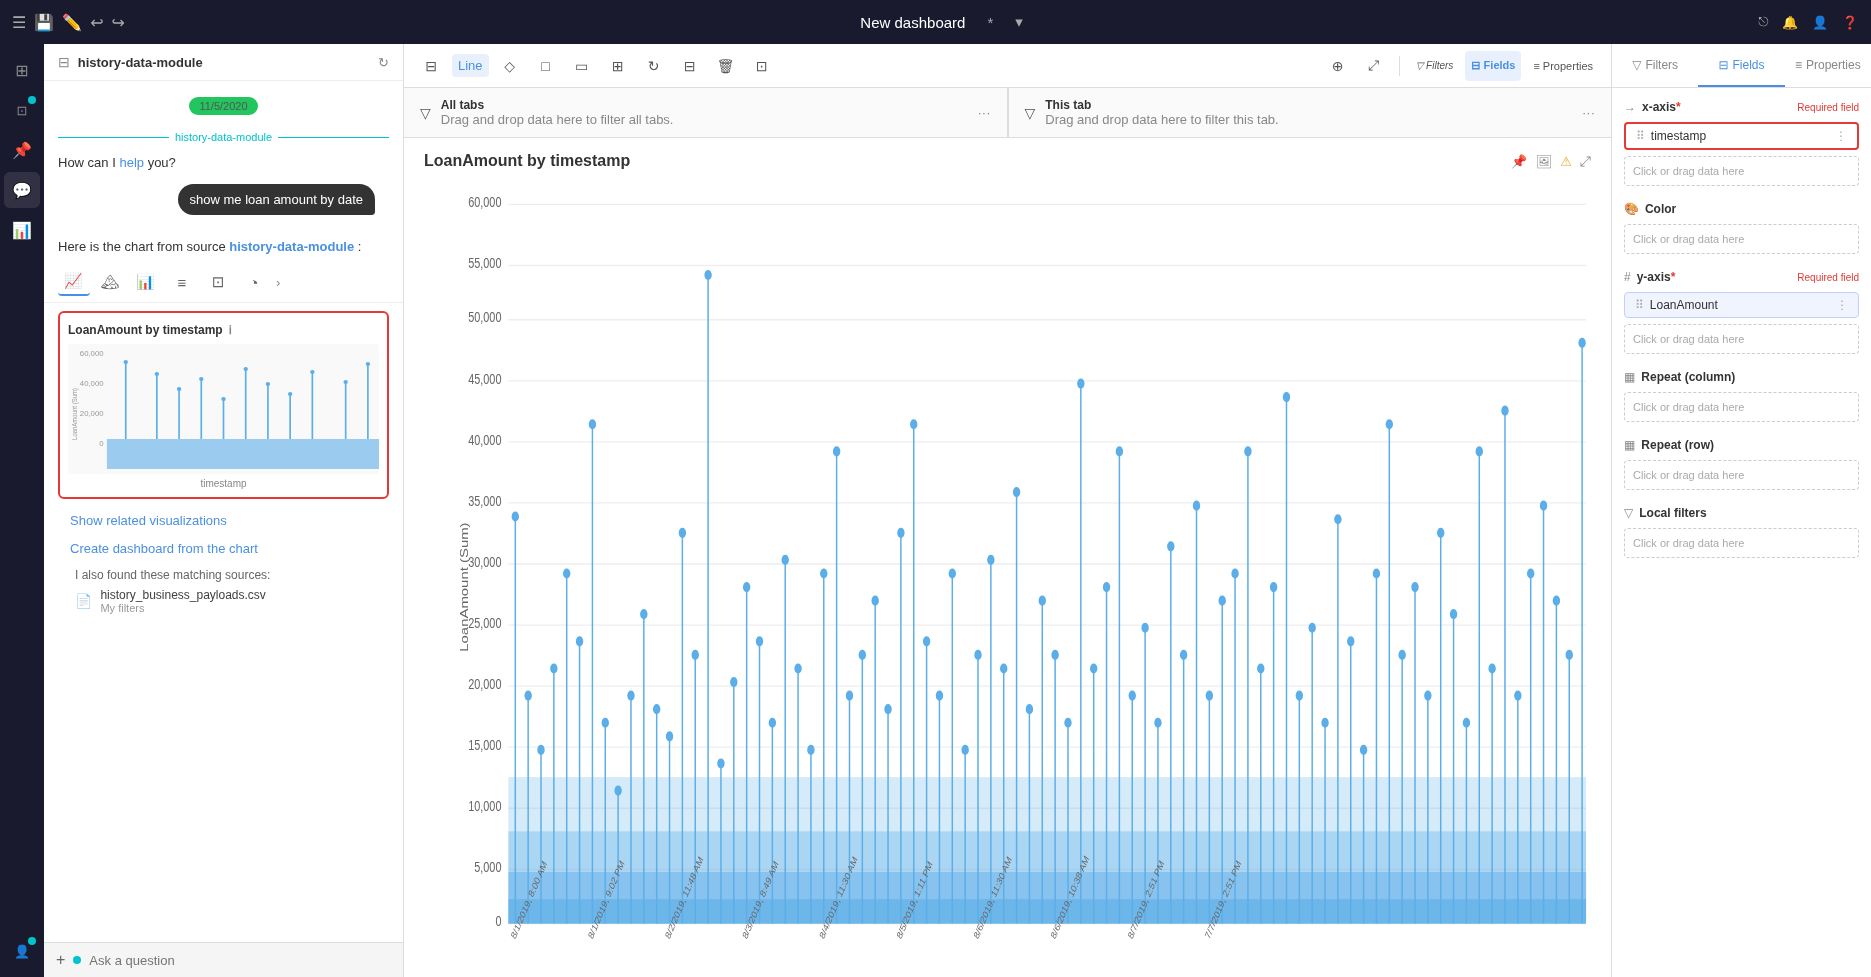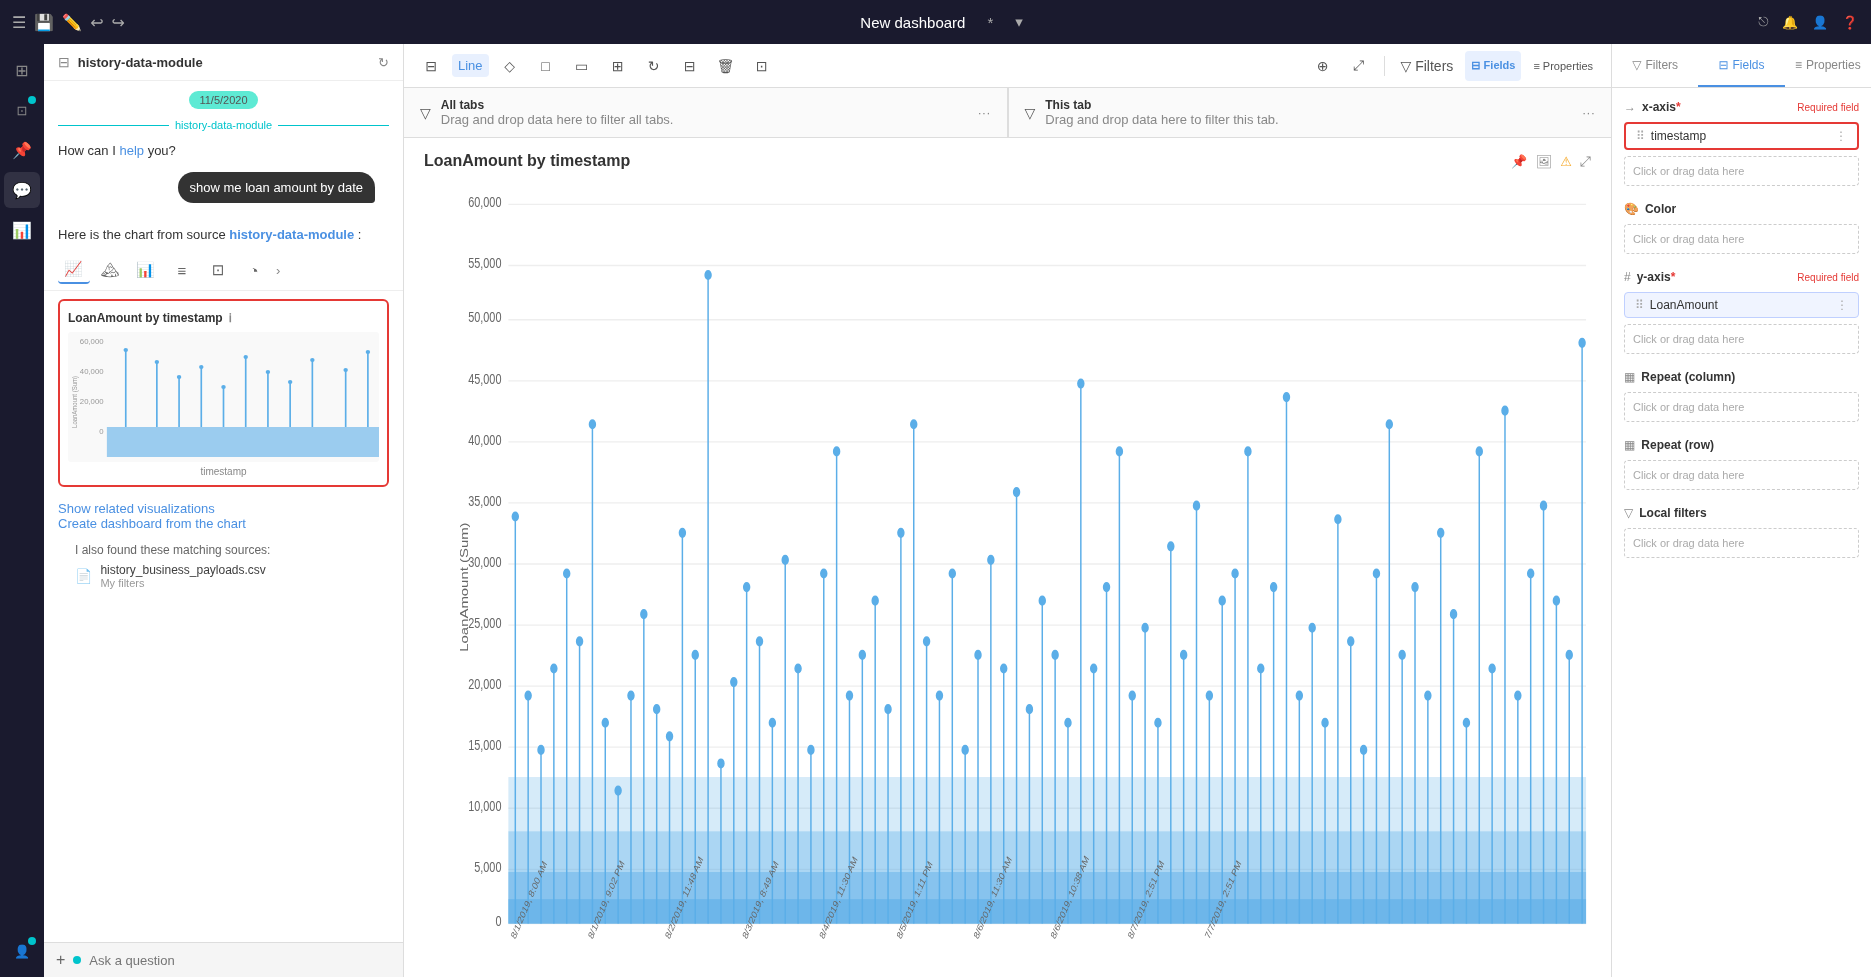--- a/index.html
+++ b/index.html
@@ -82,22 +82,22 @@
       border-bottom: 1px solid #eee;
       display: flex;
       align-items: center;
       gap: 8px;
     }
     .chat-header-icon { color: #888; font-size: 14px; }
     .chat-header-title { font-size: 13px; font-weight: 600; color: #333; flex: 1; }
     .chat-header-refresh { color: #888; cursor: pointer; }
 
     .chat-date-badge {
-      margin: 10px auto;
-      background: #5eead4;
+      margin: 16px auto;
+      background: #22c55e;
       color: #555;
       font-size: 11px;
       padding: 3px 10px;
       border-radius: 12px;
       text-align: left;
       width: fit-content;
     }
 
     .chat-source-bar {
       margin: 0 14px 6px;
@@ -170,21 +170,21 @@
       position: relative;
       overflow: hidden;
     }
     .mini-chart-label {
       font-size: 10px;
       color: #888;
       text-align: center;
       margin-top: 4px;
     }
 
-    .chat-actions { padding: 6px 14px; display: flex; flex-direction: column; gap: 0; }
+    .chat-actions { padding: 6px 26px; display: flex; flex-direction: column; gap: 13px; }
     .chat-action-link { color: #4a90e2; font-size: 13px; cursor: pointer; text-decoration: none; }
 
     .matching-sources { padding: 6px 31px; }
     .matching-sources-title { font-size: 12px; color: #666; margin-bottom: 6px; }
     .source-item { display: flex; align-items: center; gap: 8px; }
     .source-icon { color: #888; font-size: 14px; }
     .source-name { color: #404040; font-size: 12px; font-weight: 500; cursor: pointer; }
     .source-sub { font-size: 11px; color: #999; }
 
     .chat-input-area {
@@ -560,21 +560,21 @@
     <div class="toolbar-icon">⊞</div>
     <div class="toolbar-icon">↻</div>
     <div class="toolbar-icon">⊟</div>
     <div class="toolbar-icon">🗑</div>
     <div class="toolbar-icon">⊡</div>
     <div class="toolbar-spacer"></div>
     <div class="toolbar-right">
       <div class="toolbar-icon">⊕</div>
       <div class="toolbar-icon">⤢</div>
       <div class="toolbar-divider"></div>
-      <div class="toolbar-icon" style="font-size:14px; width:auto; padding:0 6px; color:#555;">▽ Filters</div>
+      <div class="toolbar-icon" style="font-size:10px; width:auto; padding:0 6px; color:#555;font-style:italic;">▽ Filters</div>
       <div class="toolbar-icon" style="font-size:11px; width:auto; padding:0 6px; color:#4a90e2; font-weight:600; background:#e8f0fe;">⊟ Fields</div>
       <div class="toolbar-icon" style="font-size:11px; width:auto; padding:0 6px; color:#555;">≡ Properties</div>
     </div>
   </div>
 
   <div class="filter-bar">
     <div class="filter-section">
       <span class="filter-icon">▽</span>
       <div>
         <div class="filter-section-title">All tabs</div>

